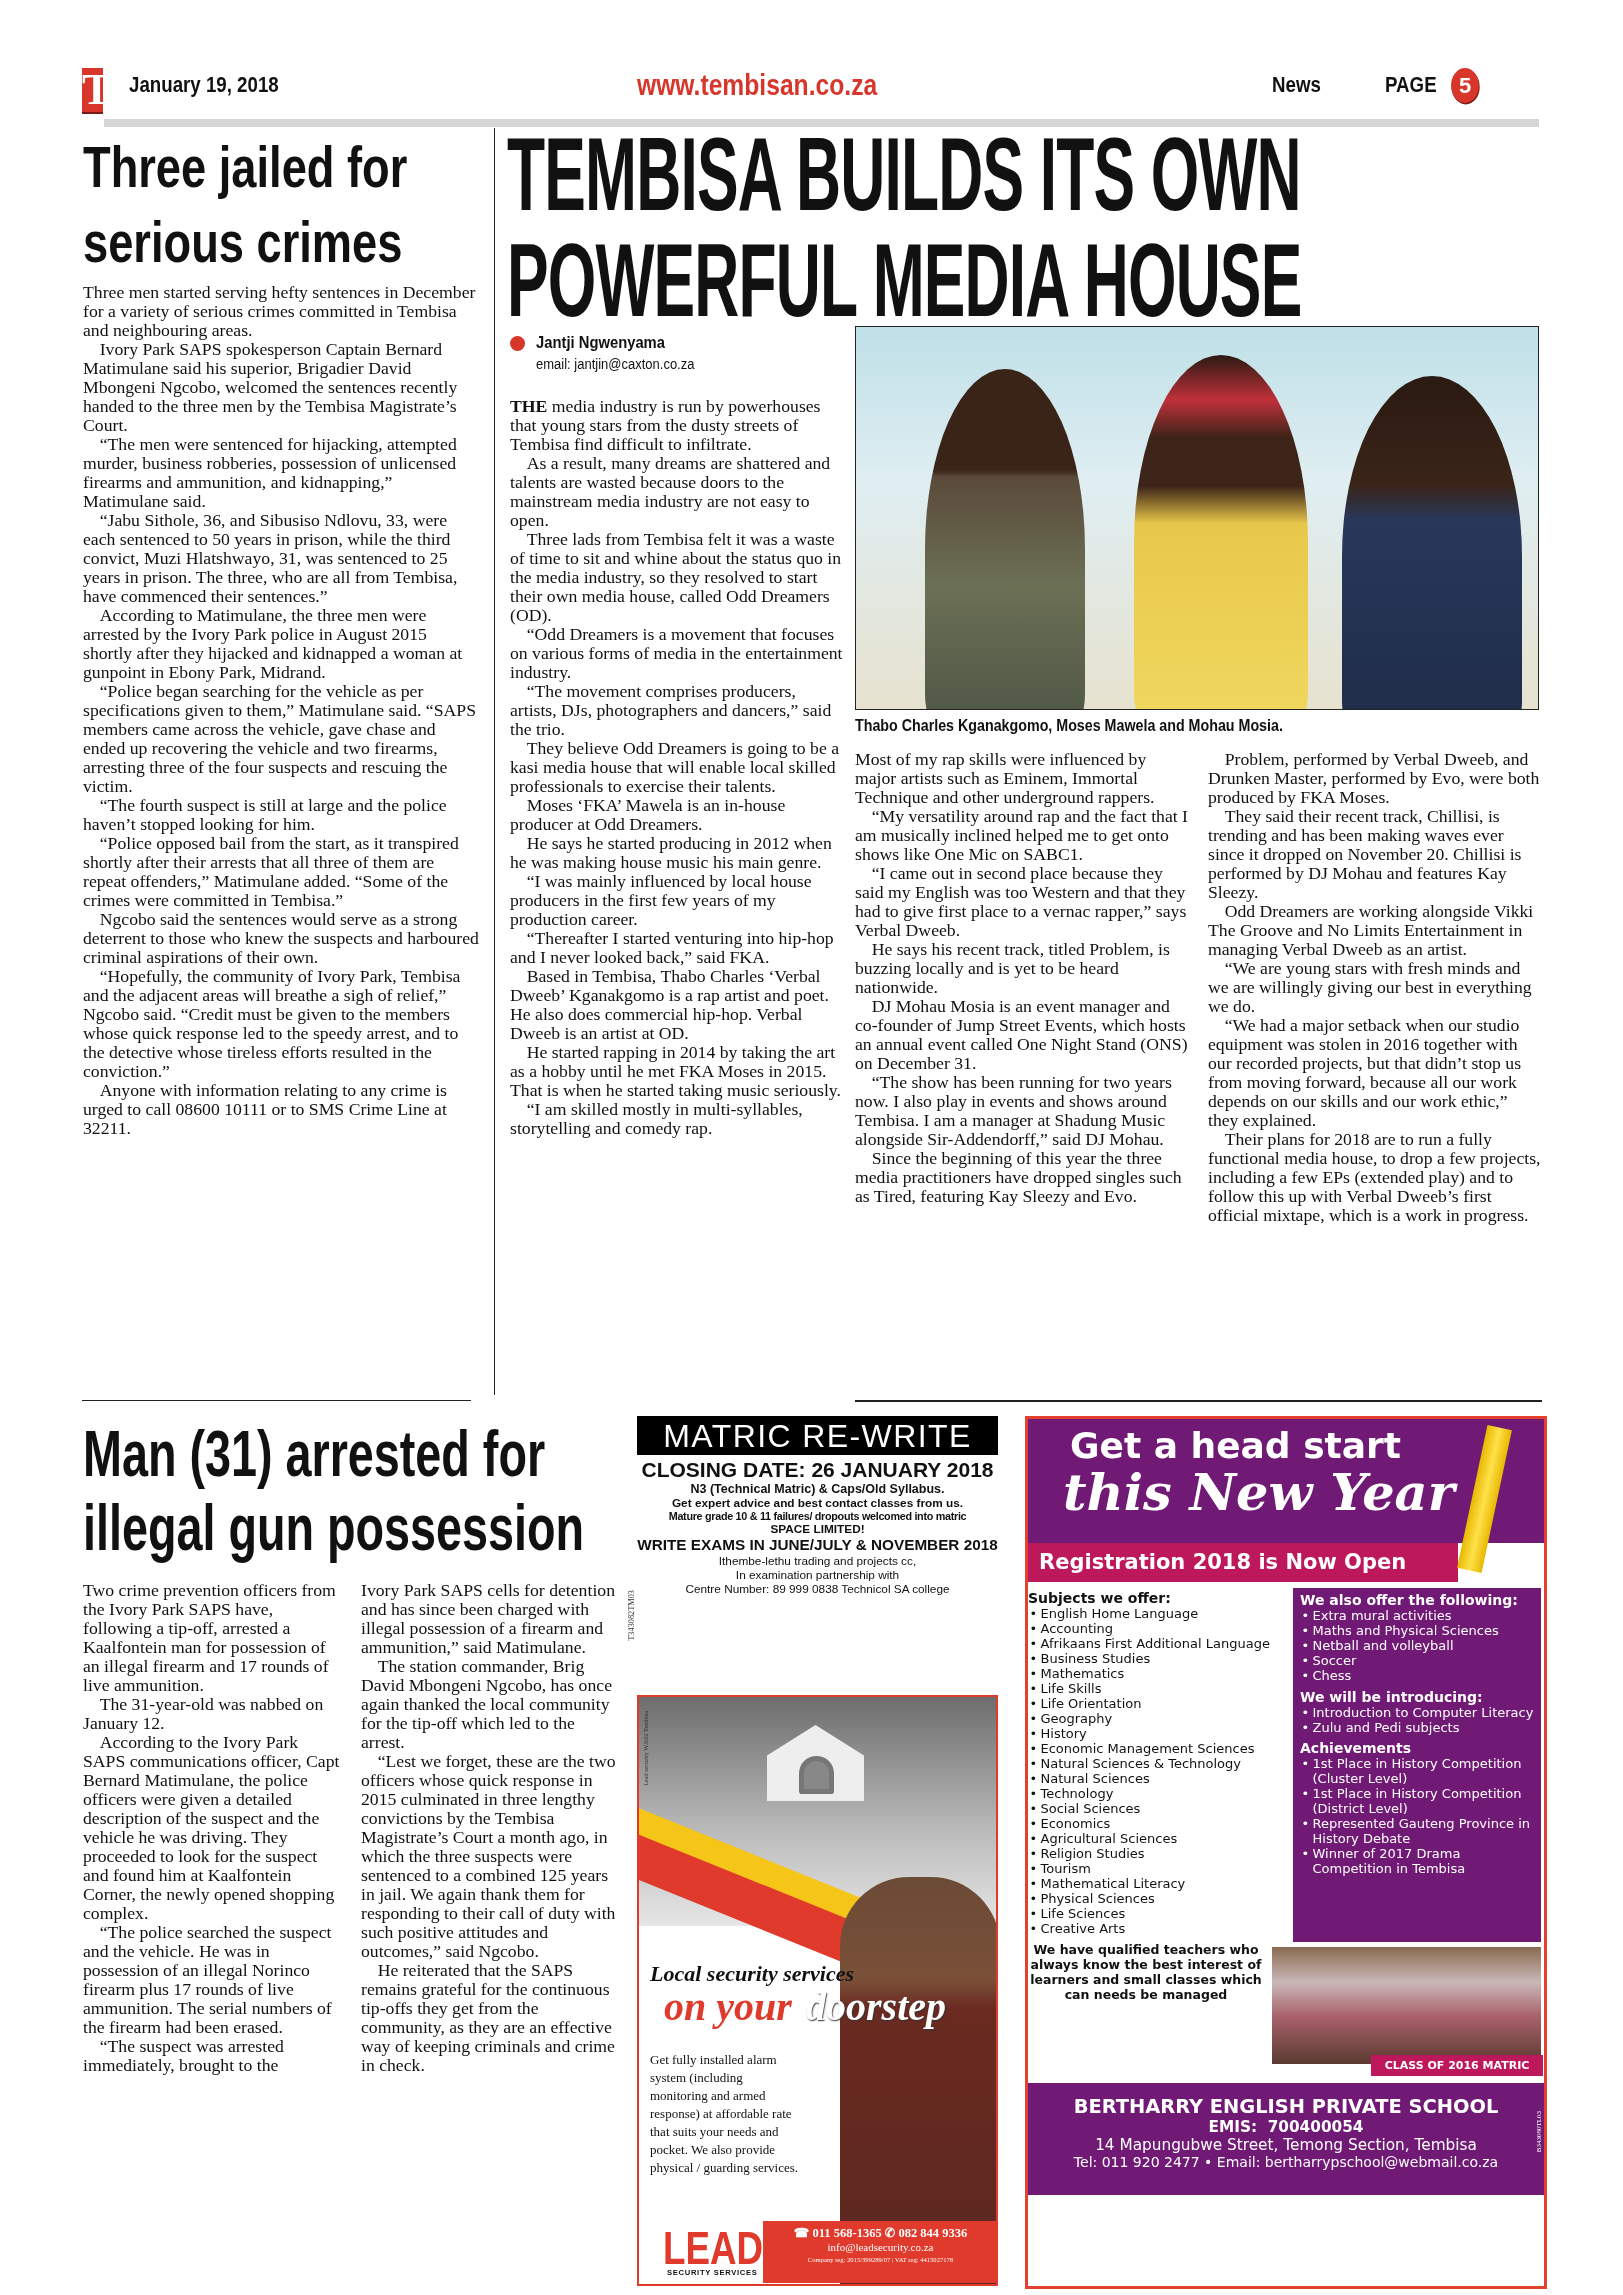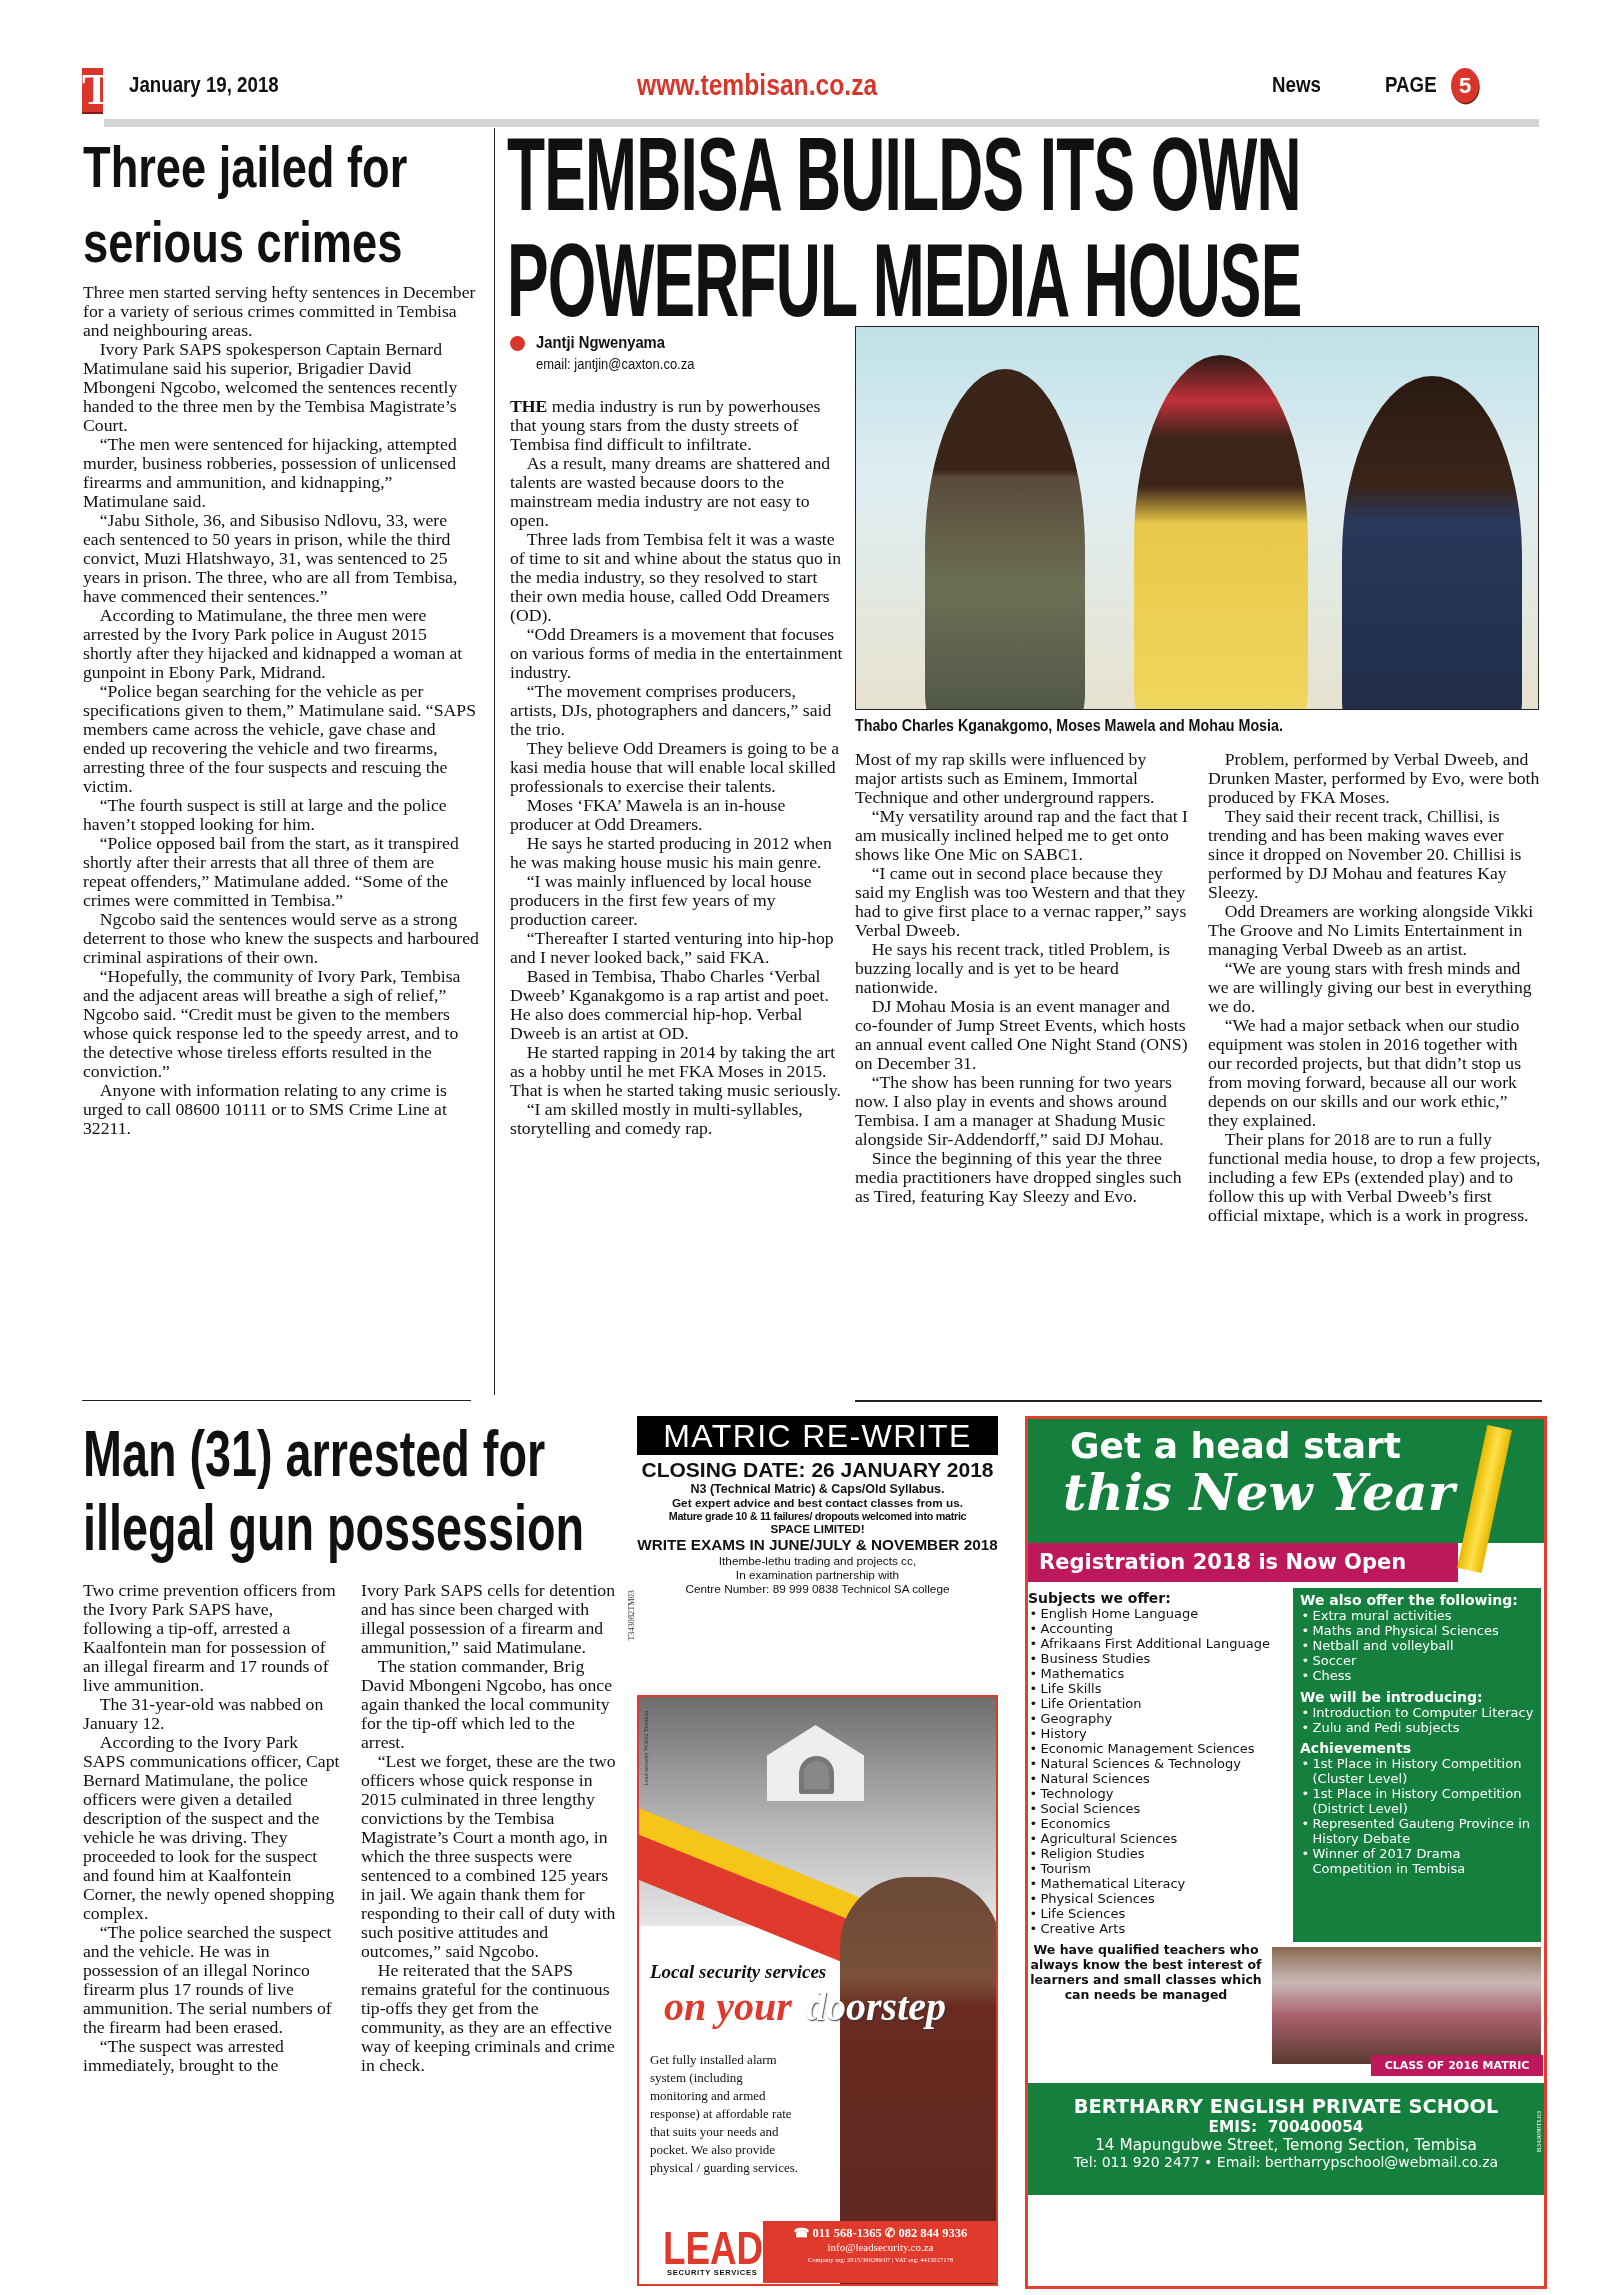--- a/index.html
+++ b/index.html
@@ -36,21 +36,21 @@
   
   .matric { left: 637px; top: 1416px; width: 361px; }
   .matric-title { background: #000; color: #fff; font-family: "Liberation Sans", sans-serif; font-size: 32px; text-align: center; letter-spacing: 1.4px; height: 39px; line-height: 40px; }
   .matric-line { text-align: center; font-family: "Liberation Sans", sans-serif; font-weight: bold; white-space: nowrap; }
   .matric-addr { background: #000; color: #fff; text-align: center; font-family: "Liberation Sans", sans-serif; font-weight: bold; padding: 2.8px 1.4px; }
   .code-vert { position: absolute; writing-mode: vertical-rl; transform: rotate(180deg); font-family: "Liberation Serif", serif; font-size: 8.3px; color: #333; }
   
   .security { left: 637px; top: 1695px; width: 361px; height: 591px; border: 2.8px solid #e03a2c; background: #fff; overflow: hidden; }
   
   .school { left: 1025px; top: 1416px; width: 522px; height: 873px; border: 3.5px solid #e4402f; background: #fff; overflow: hidden; }
-  .blue { background: #15803d; color: #fff; }
+  .blue { background: #701a75; color: #fff; }
   .sch-list { font-family: "DejaVu Sans", sans-serif; font-size: 13px; line-height: 15px; }
   .sch-list li { list-style: none; padding-left: 12.5px; position: relative; }
   .sch-list li::before { content: "•"; position: absolute; left: 1.4px; }
 </style>
 </head>
 <body>
 
 <div class="abs logo-t">T</div>
 <div class="abs hdr-date">January 19, 2018</div>
 <div class="abs hdr-url">www.tembisan.co.za</div>
@@ -161,21 +161,21 @@
   <div class="code-vert" style="left:-9.7px; top:174px;">T343082TM03</div>
 </div>
 
 <div class="abs security">
   <div style="position:absolute; left:0; top:0; width:100%; height:229px; background:linear-gradient(180deg,#6d6d6d,#bcbcbc 60%,#e6e6e6);"></div>
   <div style="position:absolute; left:128px; top:28px; width:97px; height:76px; background:#eee; clip-path:polygon(50% 0,100% 40%,100% 100%,0 100%,0 40%);"></div>
   <div style="position:absolute; left:160px; top:59px; width:35px; height:38px; border:5.6px solid #777; border-radius:17.4px 17.4px 2.8px 2.8px; background:#888;"></div>
   <div style="position:absolute; left:-28px; top:160px; width:292px; height:28px; background:#f5c518; transform:rotate(22deg);"></div>
   <div style="position:absolute; left:-28px; top:187px; width:292px; height:42px; background:#e03a2c; transform:rotate(22deg);"></div>
   <div style="position:absolute; left:201px; top:180px; width:160px; height:410px; background:linear-gradient(180deg,#6b4a36 0%,#7a5038 25%,#6a2a20 32%,#5a2820 100%); border-radius:69px 69px 0 0;"></div>
-  <div style="position:absolute; left:11px; top:264px; font-family:'Liberation Serif',serif; font-style:italic; font-weight:bold; font-size:19px;">Local security services</div>
+  <div style="position:absolute; left:11px; top:264px; font-family:'Liberation Serif',serif; font-style:italic; font-weight:bold; font-size:22px;">Local security services</div>
   <div style="position:absolute; left:25px; top:286px; font-family:'Liberation Serif',serif; font-style:italic; font-weight:bold; font-size:40px; color:#e03a2c;">on your</div>
   <div style="position:absolute; left:167px; top:286px; font-family:'Liberation Serif',serif; font-style:italic; font-weight:bold; font-size:40px; color:#fff; text-shadow:0.7px 0.7px 1.4px #333;">doorstep</div>
   <div style="position:absolute; left:11px; top:354px; width:149px; font-family:'Liberation Serif',serif; font-size:13px; line-height:18px;">Get fully installed alarm system (including monitoring and armed response) at affordable rate that suits your needs and pocket. We also provide physical / guarding services.</div>
   <div style="position:absolute; left:23.6px; top:528px; font-family:'Liberation Sans',sans-serif; font-weight:bold; font-size:46px; color:#e03a2c; transform:scaleX(0.8); transform-origin:left top; line-height:46px;">LEAD</div>
   <div style="position:absolute; left:28px; top:571px; font-family:'Liberation Sans',sans-serif; font-weight:bold; font-size:7.6px; letter-spacing:0.7px;">SECURITY SERVICES</div>
   <div style="position:absolute; left:124px; top:524px; width:235px; height:62px; background:#e03a2c; color:#fff; text-align:center; font-family:'Liberation Serif',serif;">
     <div style="font-size:12.5px; font-weight:bold; margin-top:4.2px;">☎ 011 568-1365  ✆ 082 844 9336</div>
     <div style="font-size:11px;">info@leadsecurity.co.za</div>
     <div style="font-size:6.6px; margin-top:2.8px; white-space:nowrap;">Company reg: 2015/399289/07 | VAT reg: 4415027178</div>
   </div>

